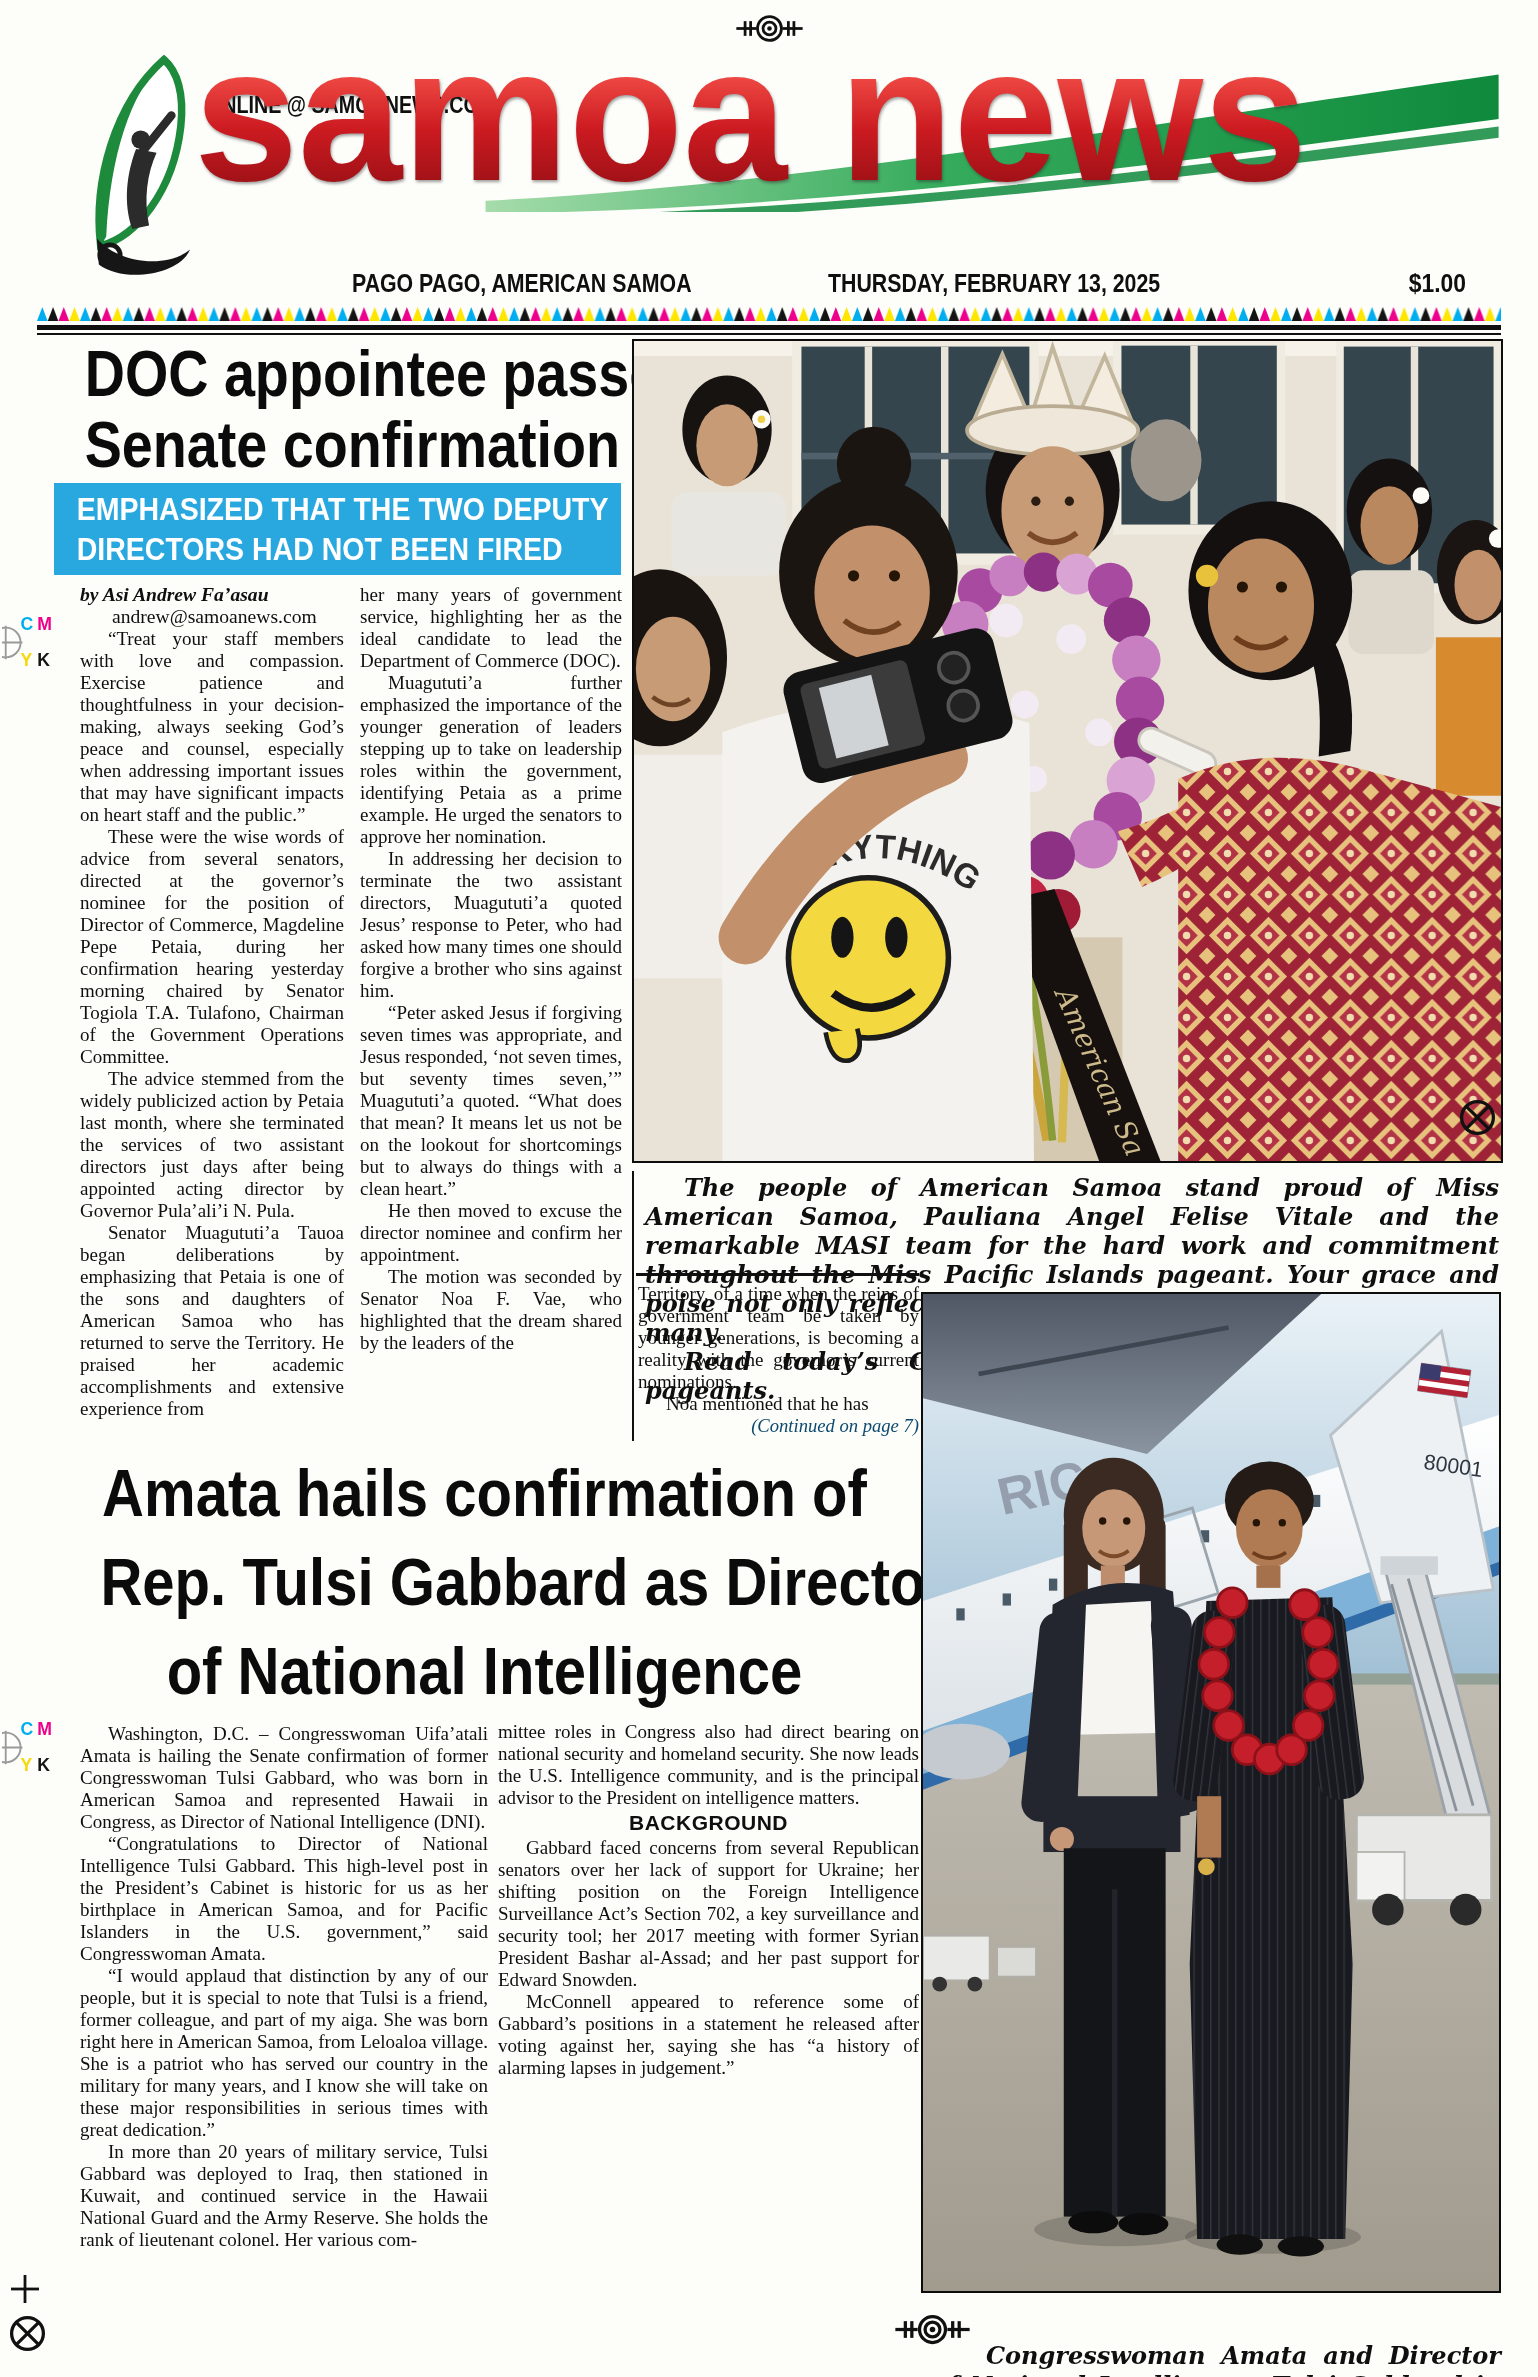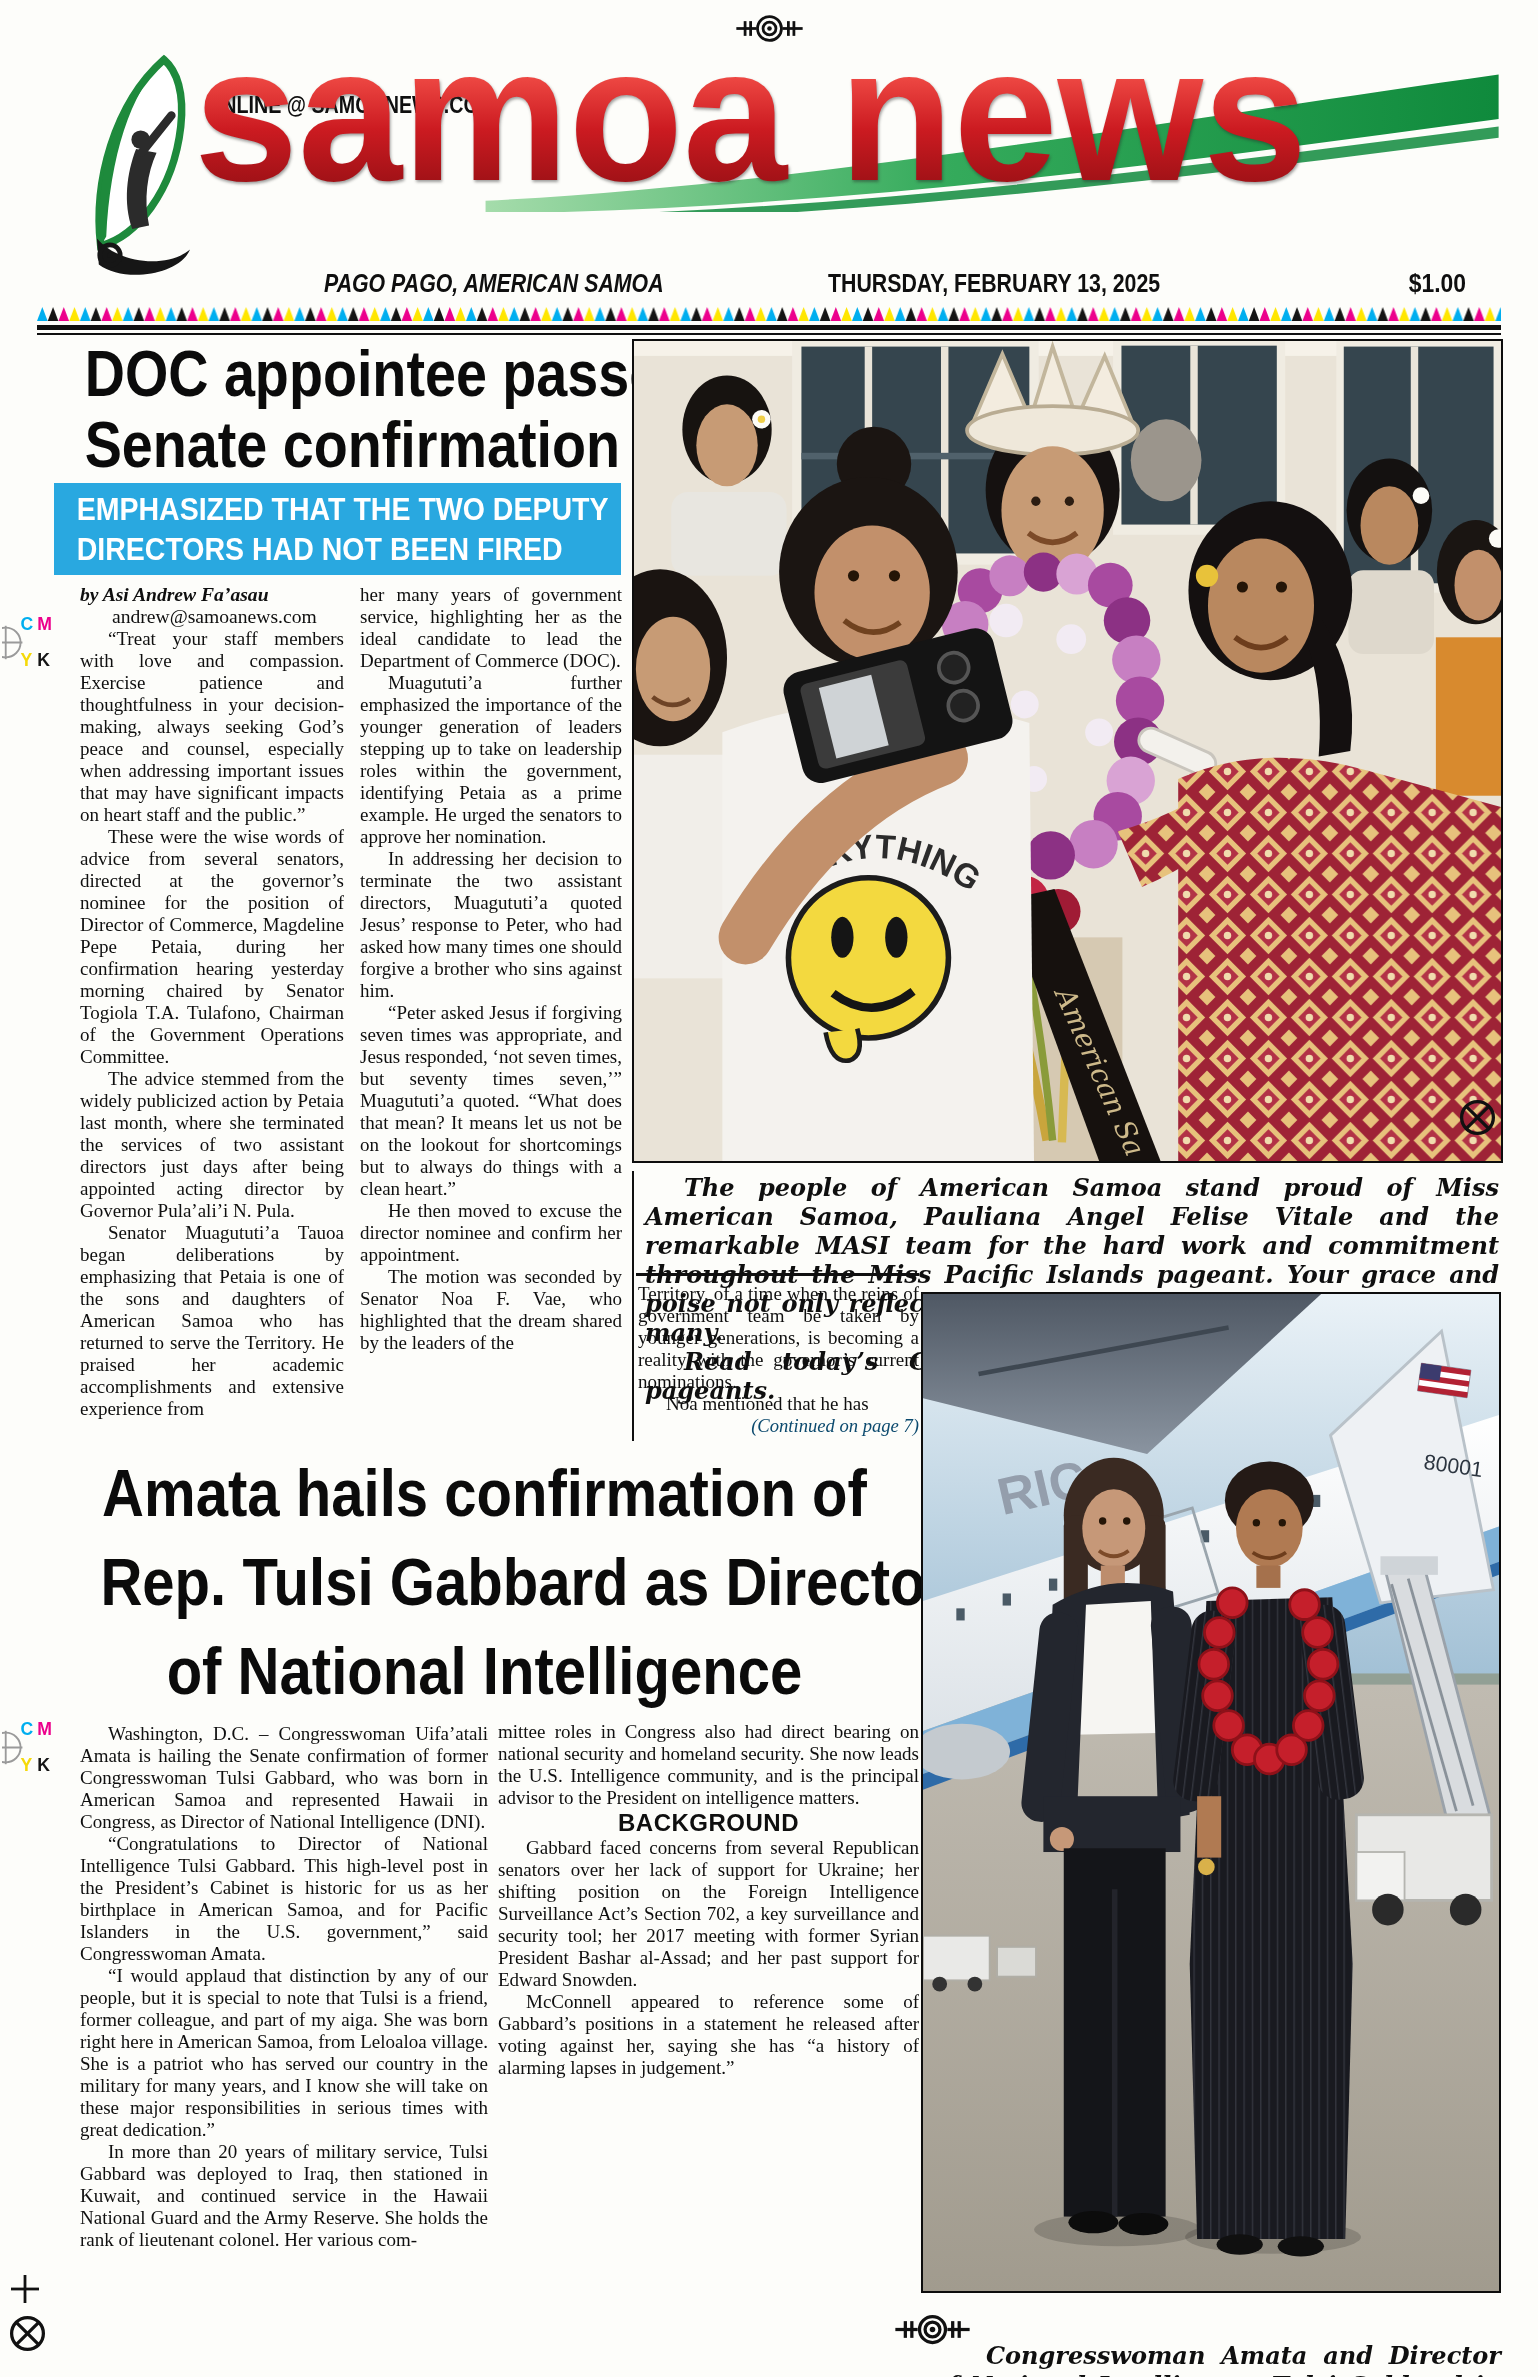--- a/index.html
+++ b/index.html
@@ -18,21 +18,21 @@
   .logotype { left:194px; top:20.5px; width:1314px; height:186px; text-align:left;
               font-family:"Liberation Sans",sans-serif; font-weight:900; font-size:191px;
               letter-spacing:0px; line-height:186px; color:#c8181e;
               transform:scaleX(.98); transform-origin:0 50%; }
   @supports ((-webkit-background-clip:text) or (background-clip:text)) {
     .logotype { background:linear-gradient(180deg,#ff9e95 0%,#ee4843 30%,#cc1b21 58%,#8d0d12 100%);
                 -webkit-background-clip:text; background-clip:text; color:transparent;
                 filter:drop-shadow(1.9px 2.8px 1.4px rgba(40,40,40,.45)); }
   }
   .dateline { top:268px; font-family:"Liberation Sans",sans-serif; font-weight:bold; font-size:26px; }
-  .city  { left:324px;font-style:italic; }
+  .city  { left:352px; }
   .issue { left:828px; }
   .price { left:1335px; width:131px; text-align:right; }
   .tri-strip { left:37px; top:306px; width:1464px; height:15px; }
   .double-rule { left:37px; top:325px; width:1464px; height:10.3px;
                  border-top:5.6px solid #101010; border-bottom:2.8px solid #101010; }
 
   
   .h1 { left:47px; top:339px; width:580px; text-align:center;
         font-family:"Liberation Sans",sans-serif; font-weight:bold; color:#0b0b0b; }
   .h1 .hl { display:block; font-size:64px; line-height:71px; transform:scaleX(.87);
@@ -67,21 +67,21 @@
             transform:scaleX(.85); transform-origin:100% 50%; }
 
   
   .h2 { left:48px; top:1449px; width:873px; text-align:center;
         font-family:"Liberation Sans",sans-serif; font-weight:bold; color:#0b0b0b; }
   .h2 .hl { display:block; font-size:66px; line-height:89px; transform:scaleX(.88);
             transform-origin:50% 50%; white-space:nowrap; }
   .col-a2-1 { left:80px;  top:1723px; width:408px; height:617px; }
   .col-a2-2 { left:498px; top:1721px; width:421px; height:623px; }
   .bg-head { text-align:center; font-family:"Liberation Sans",sans-serif; font-weight:bold;
-             font-size:24px; line-height:28px; text-indent:0 !important; letter-spacing:0.5px; }
+             font-size:21px; line-height:28px; text-indent:0 !important; letter-spacing:0.5px; }
 
   
   .photo2 { left:921px; top:1292px; width:580px; height:1001px; border:2.8px solid #0d0d0d;
             background:#cfe0ea; overflow:hidden; }
   .caption2 { left:932px; top:2301px; width:569px; height:62px; position:absolute;
               font-family:"DejaVu Serif",serif; font-style:italic; font-weight:bold;
               font-size:24px; line-height:30px; text-align:justify; text-indent:54px;margin-top:40px; }
   .credit2 { position:absolute; right:0; bottom:0; font-style:normal;
              font-family:"Liberation Sans",sans-serif; font-weight:bold; font-size:21.4px;
              transform:scaleX(.85); transform-origin:100% 50%; }

